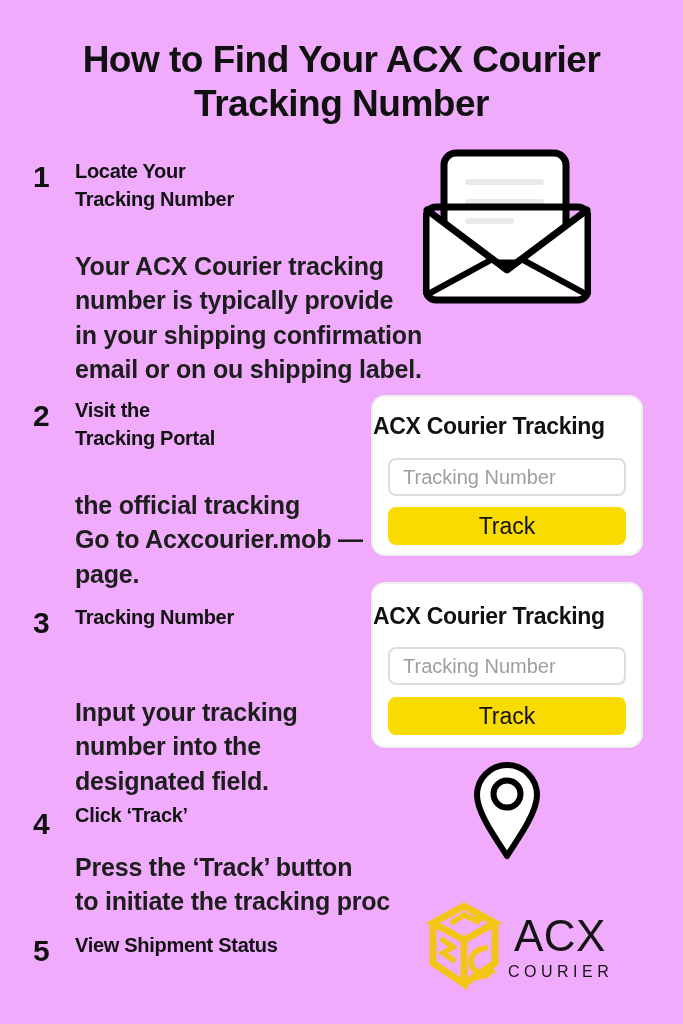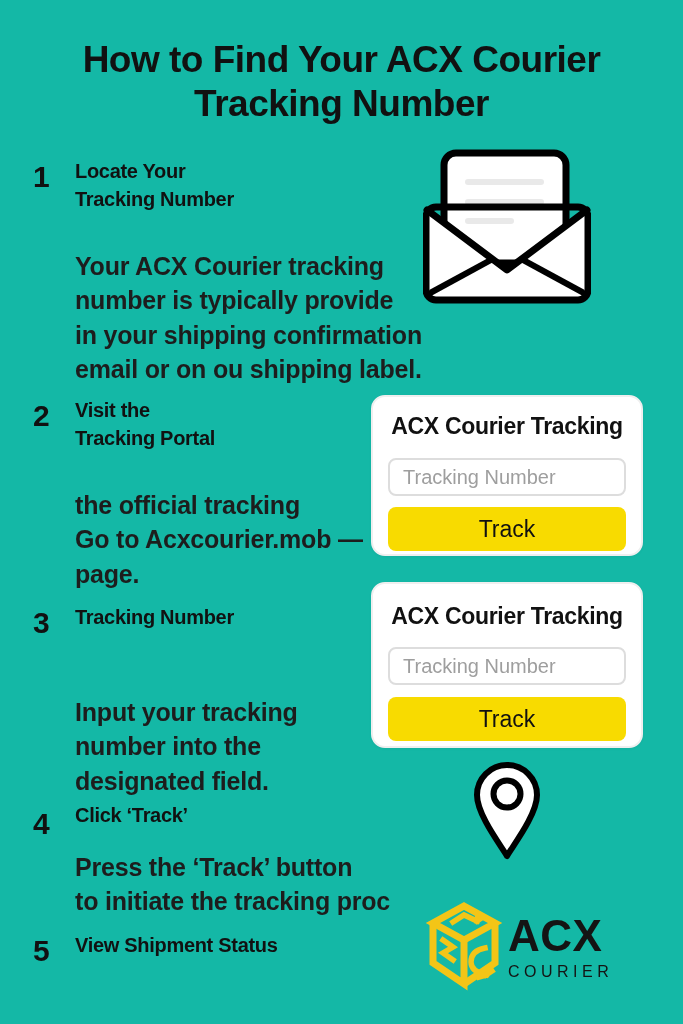--- a/index.html
+++ b/index.html
@@ -1,17 +1,17 @@
 <!DOCTYPE html>
 <html><head>
 <meta charset="utf-8">
 <style>
   html,body{margin:0;padding:0;background:#fff;}
   .page{
-    position:relative;width:683px;height:1024px;background:#14b8a6;
+    position:relative;width:683px;height:1024px;background:#f0abfc;
     font-family:"Liberation Sans",sans-serif;overflow:hidden;color:#161616;
   }
   .title{
     position:absolute;top:38px;left:0;width:683px;text-align:center;
     font-size:37px;font-weight:bold;line-height:1.2;letter-spacing:-0.5px;color:#111;
   }
   .step-num{
     position:absolute;left:33px;font-size:30px;font-weight:bold;color:#111;
   }
   .step-head{
@@ -21,40 +21,40 @@
     position:absolute;left:75px;font-size:25px;font-weight:600;line-height:1.37;color:#1d1d1d;letter-spacing:-0.2px;
   }
   .track-card{
     position:absolute;left:371px;width:272px;background:#fff;
     border:2px solid #efefef;border-radius:14px;box-sizing:border-box;
     box-shadow:0 1px 3px rgba(0,0,0,0.04);
   }
   .card-1{top:395px;height:161px;}
   .card-2{top:582px;height:166px;}
   .card-heading{
-    position:absolute;top:16px;left:0;width:100%;text-align:center;
+    position:absolute;top:16px;left:0;width:100%;
     font-size:23px;font-weight:bold;color:#111;letter-spacing:-0.3px;
   }
   .card-input{
     position:absolute;top:61px;left:15px;width:238px;height:38px;box-sizing:border-box;
     border:2px solid #ddd;border-radius:8px;padding:0 13px;
     font-family:"Liberation Sans",sans-serif;font-size:20px;color:#333;outline:none;
   }
   .card-input::placeholder{color:#9e9e9e;}
   .card-button{
-    position:absolute;top:110px;left:15px;width:238px;height:44px;
+    position:absolute;top:110px;left:15px;width:238px;height:38px;
     background:#F8DB00;border:none;border-radius:8px;cursor:pointer;
     font-family:"Liberation Sans",sans-serif;font-size:23px;font-weight:500;color:#111;
     display:flex;align-items:center;justify-content:center;
   }
   .envelope-wrap{position:absolute;left:423px;top:148px;width:168px;height:156px;}
   .pin-wrap{position:absolute;left:467px;top:762px;width:80px;height:100px;}
   .logo-box-wrap{position:absolute;left:423px;top:901px;width:82px;height:90px;}
   .logo-text{position:absolute;left:508px;top:914px;width:130px;}
-  .logo-name{font-size:44px;font-weight:bold;letter-spacing:0.5px;color:#141414;line-height:1;}
+  .logo-name{font-size:44px;font-weight:normal;letter-spacing:0.5px;color:#141414;line-height:1;margin-left:6px;}
   .logo-sub{font-size:16px;font-weight:400;letter-spacing:4.5px;color:#141414;margin-top:5px;}
 </style>
 </head>
 <body>
 
 <div class="page">
 
   <div class="title">
     <div>How to Find Your ACX Courier</div>
     <div>Tracking Number</div>

